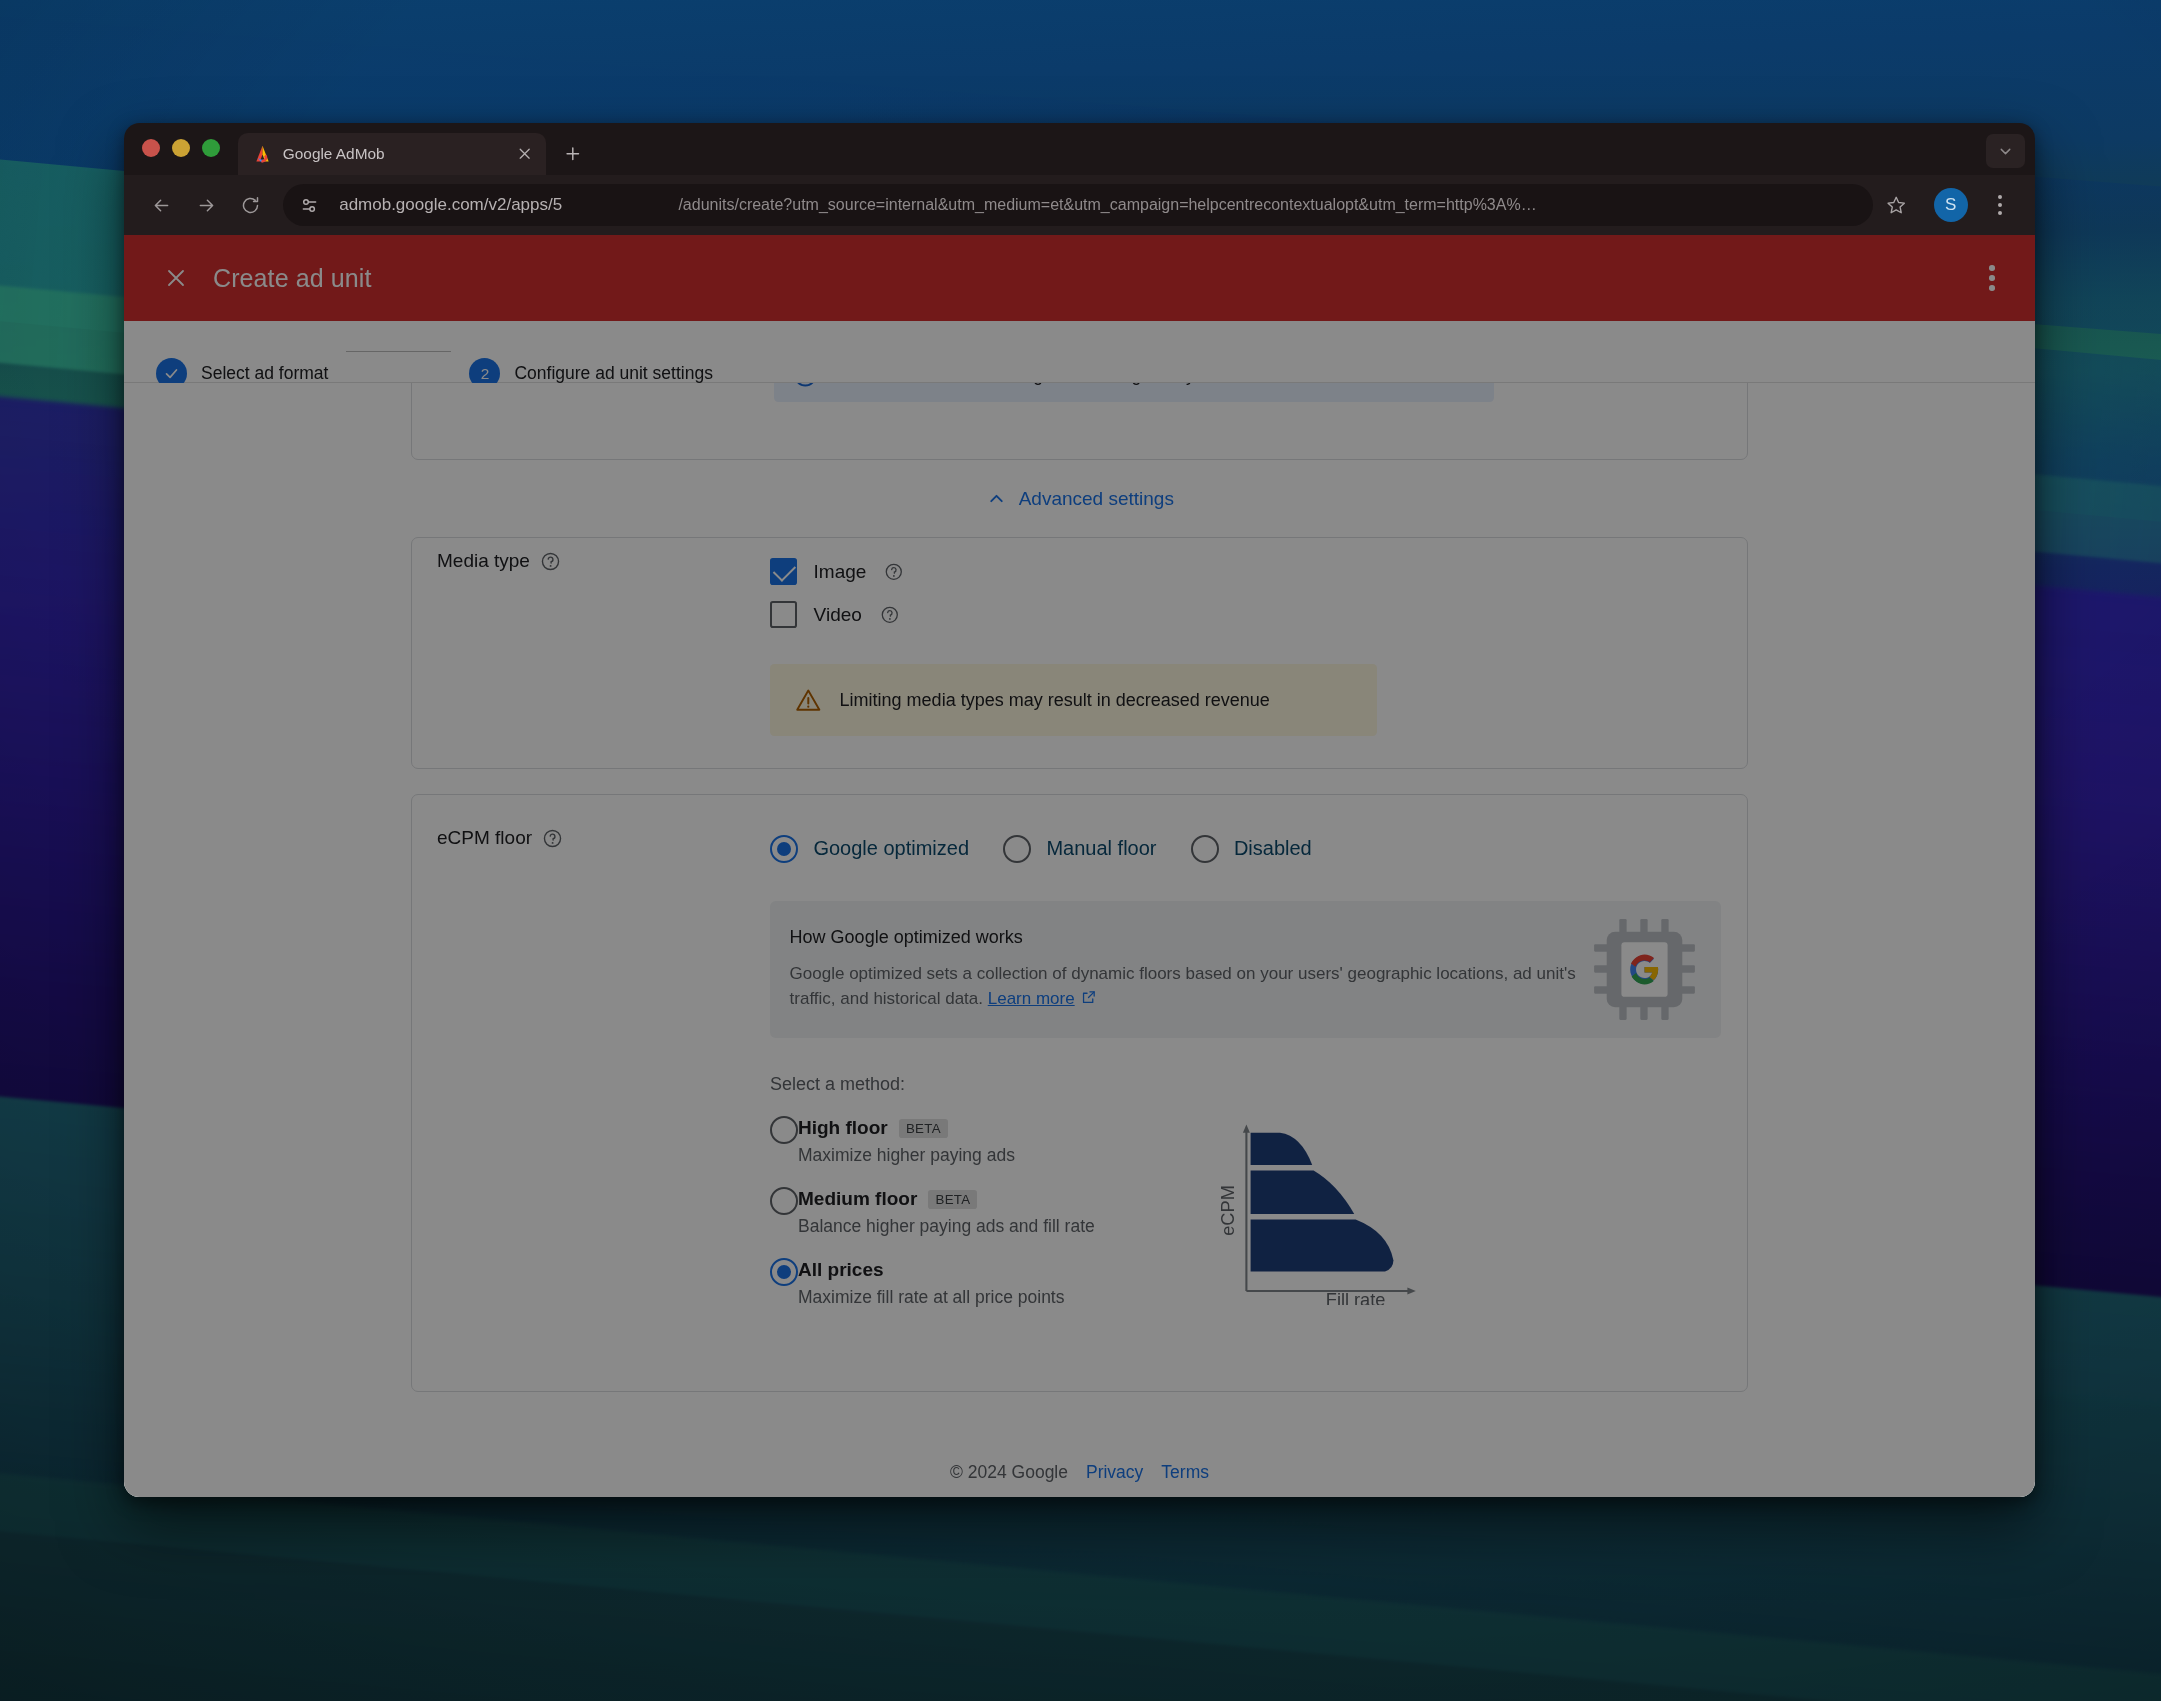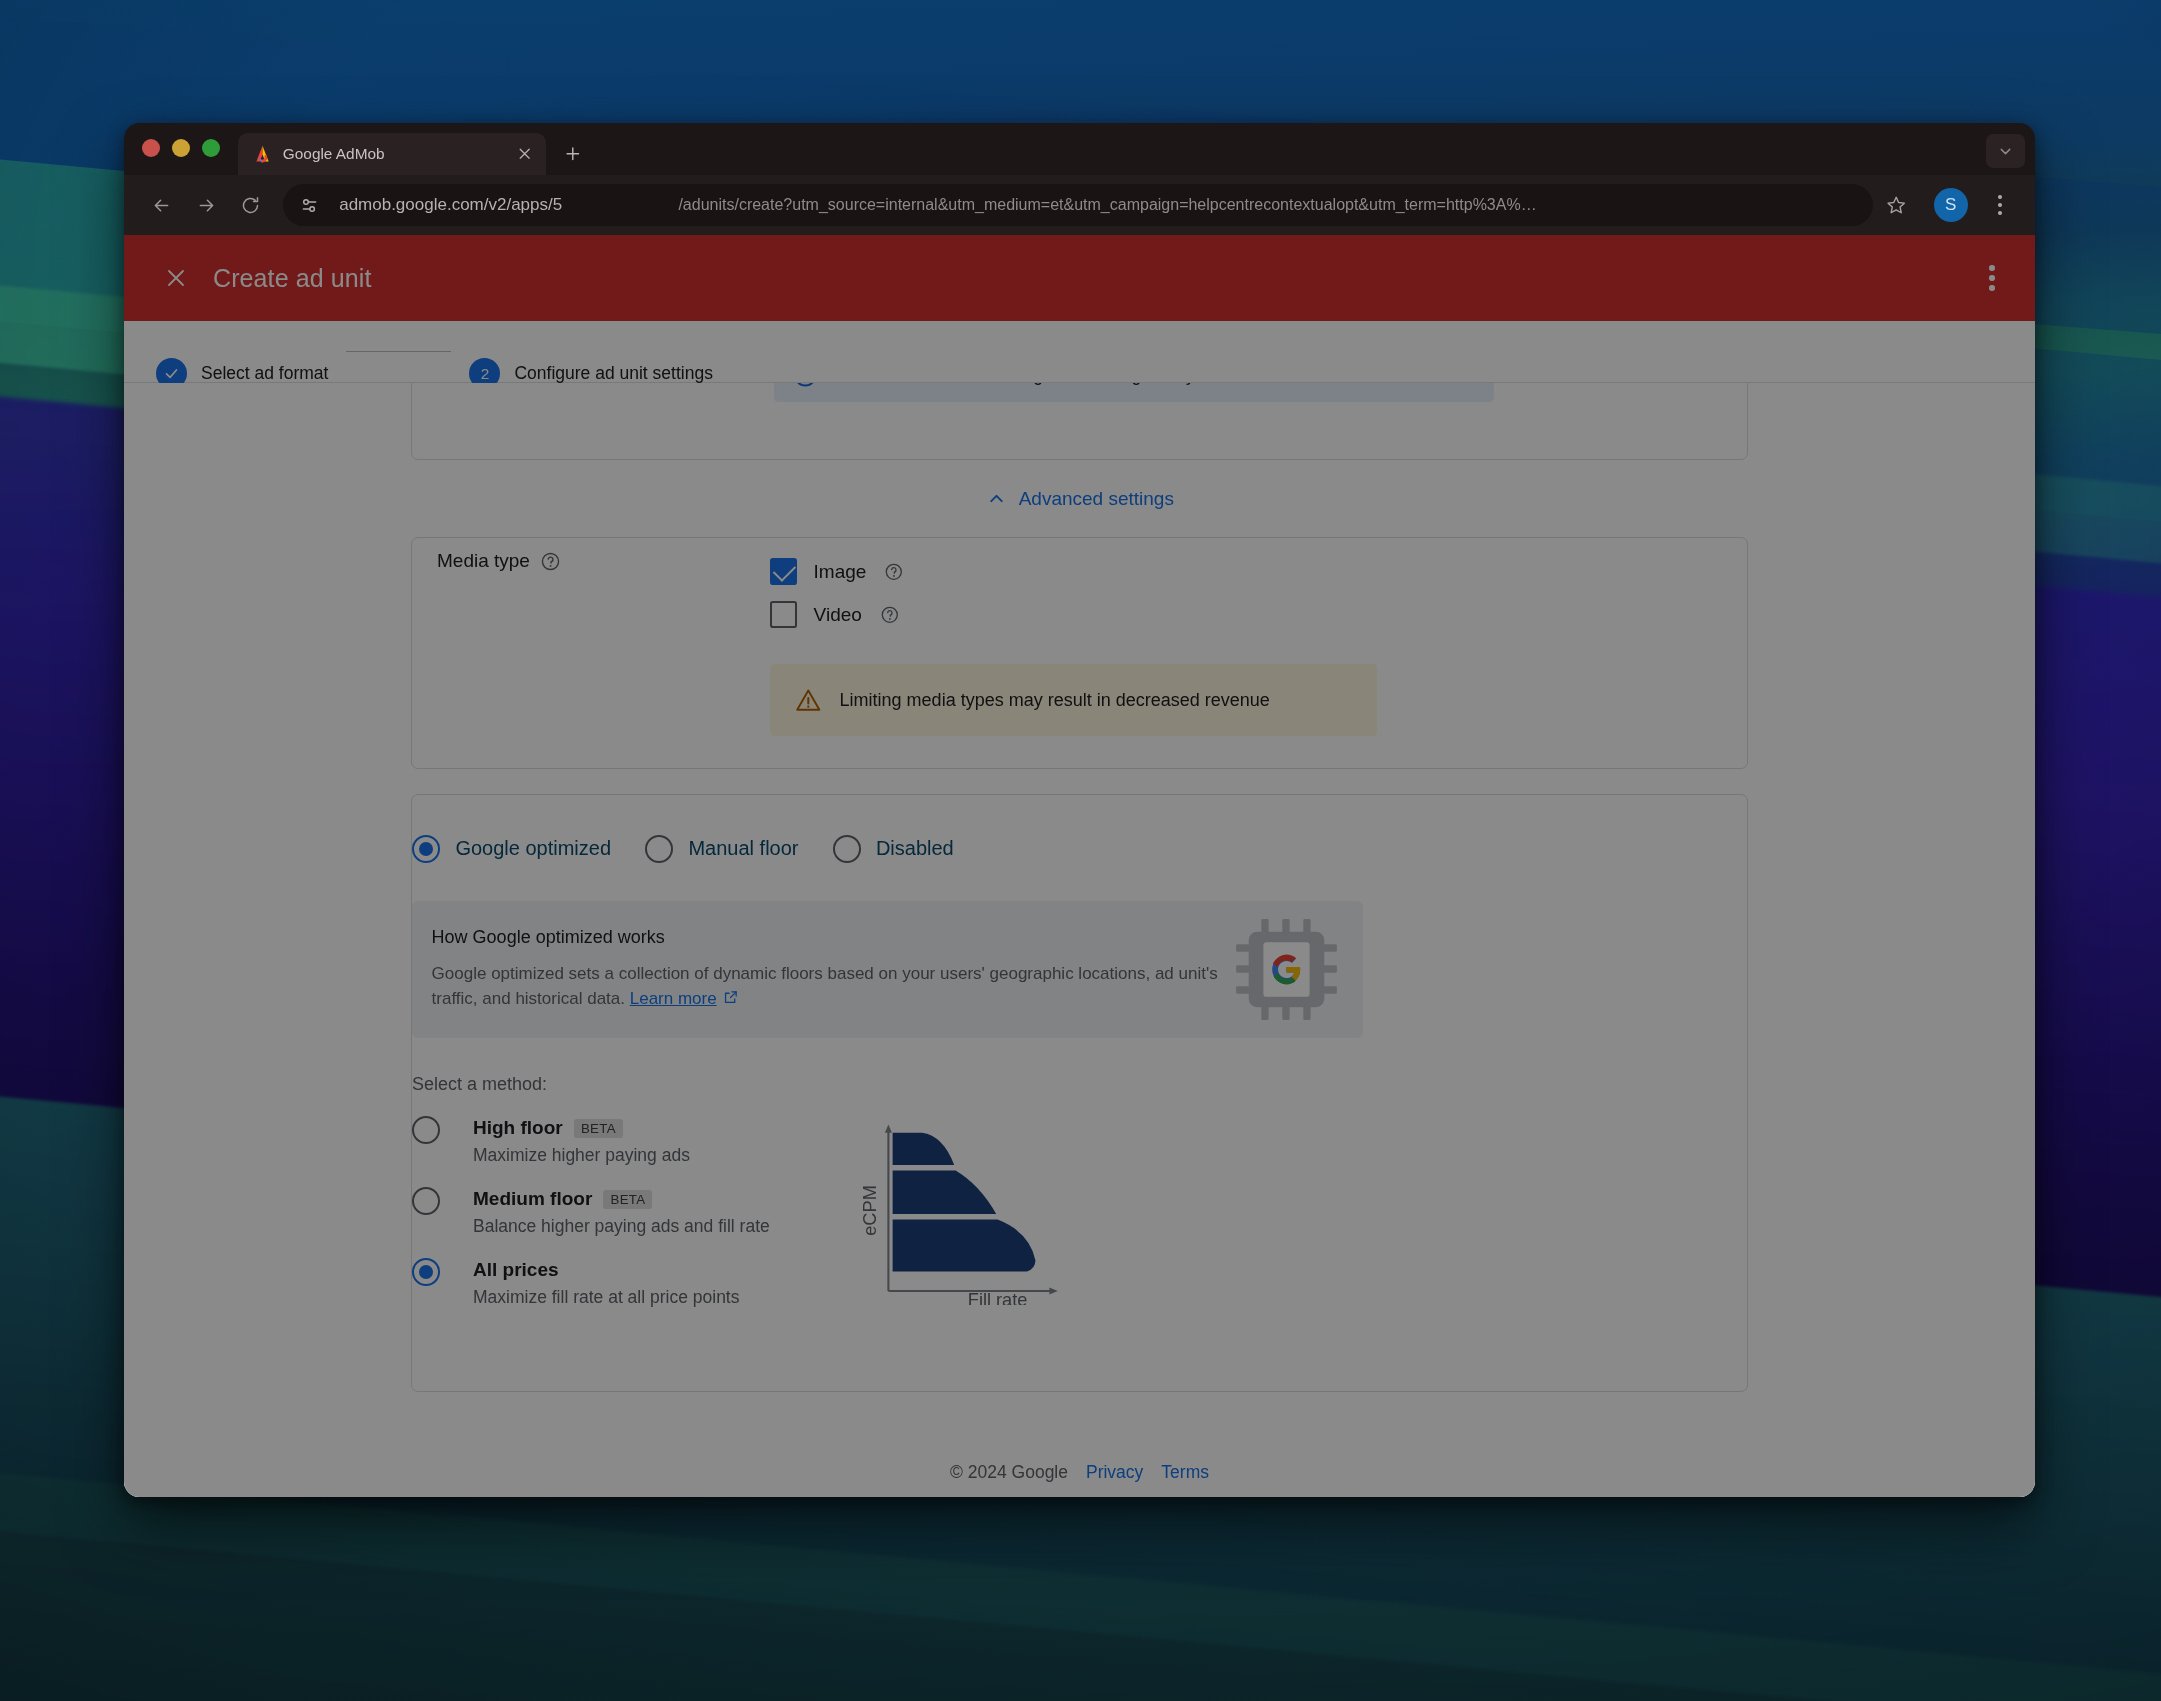--- a/index.html
+++ b/index.html
@@ -349,21 +349,21 @@
   #how-it-works-title { font-size: 18px; color: #202124; margin-bottom: 12.6px; }
   #how-it-works-body { font-size: 17px; color: #5f6368; line-height: 1.5; max-width: 790px; }
   #learn-more-link { color: #1a73e8; }
   #external-link-icon { display:inline-flex; vertical-align: -2.1px; margin-left: 5.6px; color: #1a73e8; }
   #chip-illustration { width: 105px; height: 105px; flex: 0 0 auto; }
 
   #select-method-label { margin-top: 36px; font-size: 18px; color: #5f6368; }
 
   #method-area { display: flex; margin-top: 21px; gap: 0; }
   #method-list { width: 419px; flex: 0 0 auto; }
-  .method-opt { display: flex; align-items: flex-start; gap: 33px; margin-bottom: 21px; }
+  .method-opt { display: flex; align-items: flex-start; gap: 0; margin-bottom: 21px; }
   .method-text { padding-top: 1.4px; }
   .method-title-row { display: flex; align-items: center; gap: 11.2px; }
   .method-title { font-size: 19px; color: #202124; font-weight: bold; }
   .beta-badge {
     font-size: 13.3px; color: #3c4043; background: #e0e0e0;
     border-radius: 2.8px; padding: 2.1px 7px; letter-spacing: 0.3px;
   }
   .method-desc { font-size: 17.5px; color: #5f6368; margin-top: 5.6px; }
   #method-chart { margin-left: 28px; width: 210px; flex: 0 0 auto; }
 
@@ -578,20 +578,32 @@
                     <path d="M12 10 V15" stroke="currentColor" stroke-width="1.8" stroke-linecap="round"></path>
                     <circle cx="12" cy="17.8" r="1" fill="currentColor"></circle>
                   </svg>
               </span>
               <span id="media-warning-text">Limiting media types may result in decreased revenue</span>
             </div>
           </div>
         </div>
 
         <div class="card" id="card-ecpm">
+          <div class="card-left">
+            <div class="card-left-title">
+              <span>eCPM floor</span>
+              <span class="help-icon">
+                <svg viewBox="0 0 24 24" width="21" height="21">
+                    <circle cx="12" cy="12" r="9.2" stroke="currentColor" stroke-width="1.6" fill="none"></circle>
+                    <path d="M9.4 9.3 a2.7 2.7 0 1 1 3.3 3 v1.4" stroke="currentColor" stroke-width="1.6" fill="none" stroke-linecap="round"></path>
+                    <circle cx="12.1" cy="17" r="1.1" fill="currentColor"></circle>
+                  </svg>
+              </span>
+            </div>
+          </div>
           <div class="card-right">
 
             <div id="ecpm-radio-row">
               <span class="radio-opt">
                 <span class="radio selected"></span>
                 <span class="radio-label">Google optimized</span>
               </span>
               <span class="radio-opt">
                 <span class="radio"></span>
                 <span class="radio-label">Manual floor</span>

